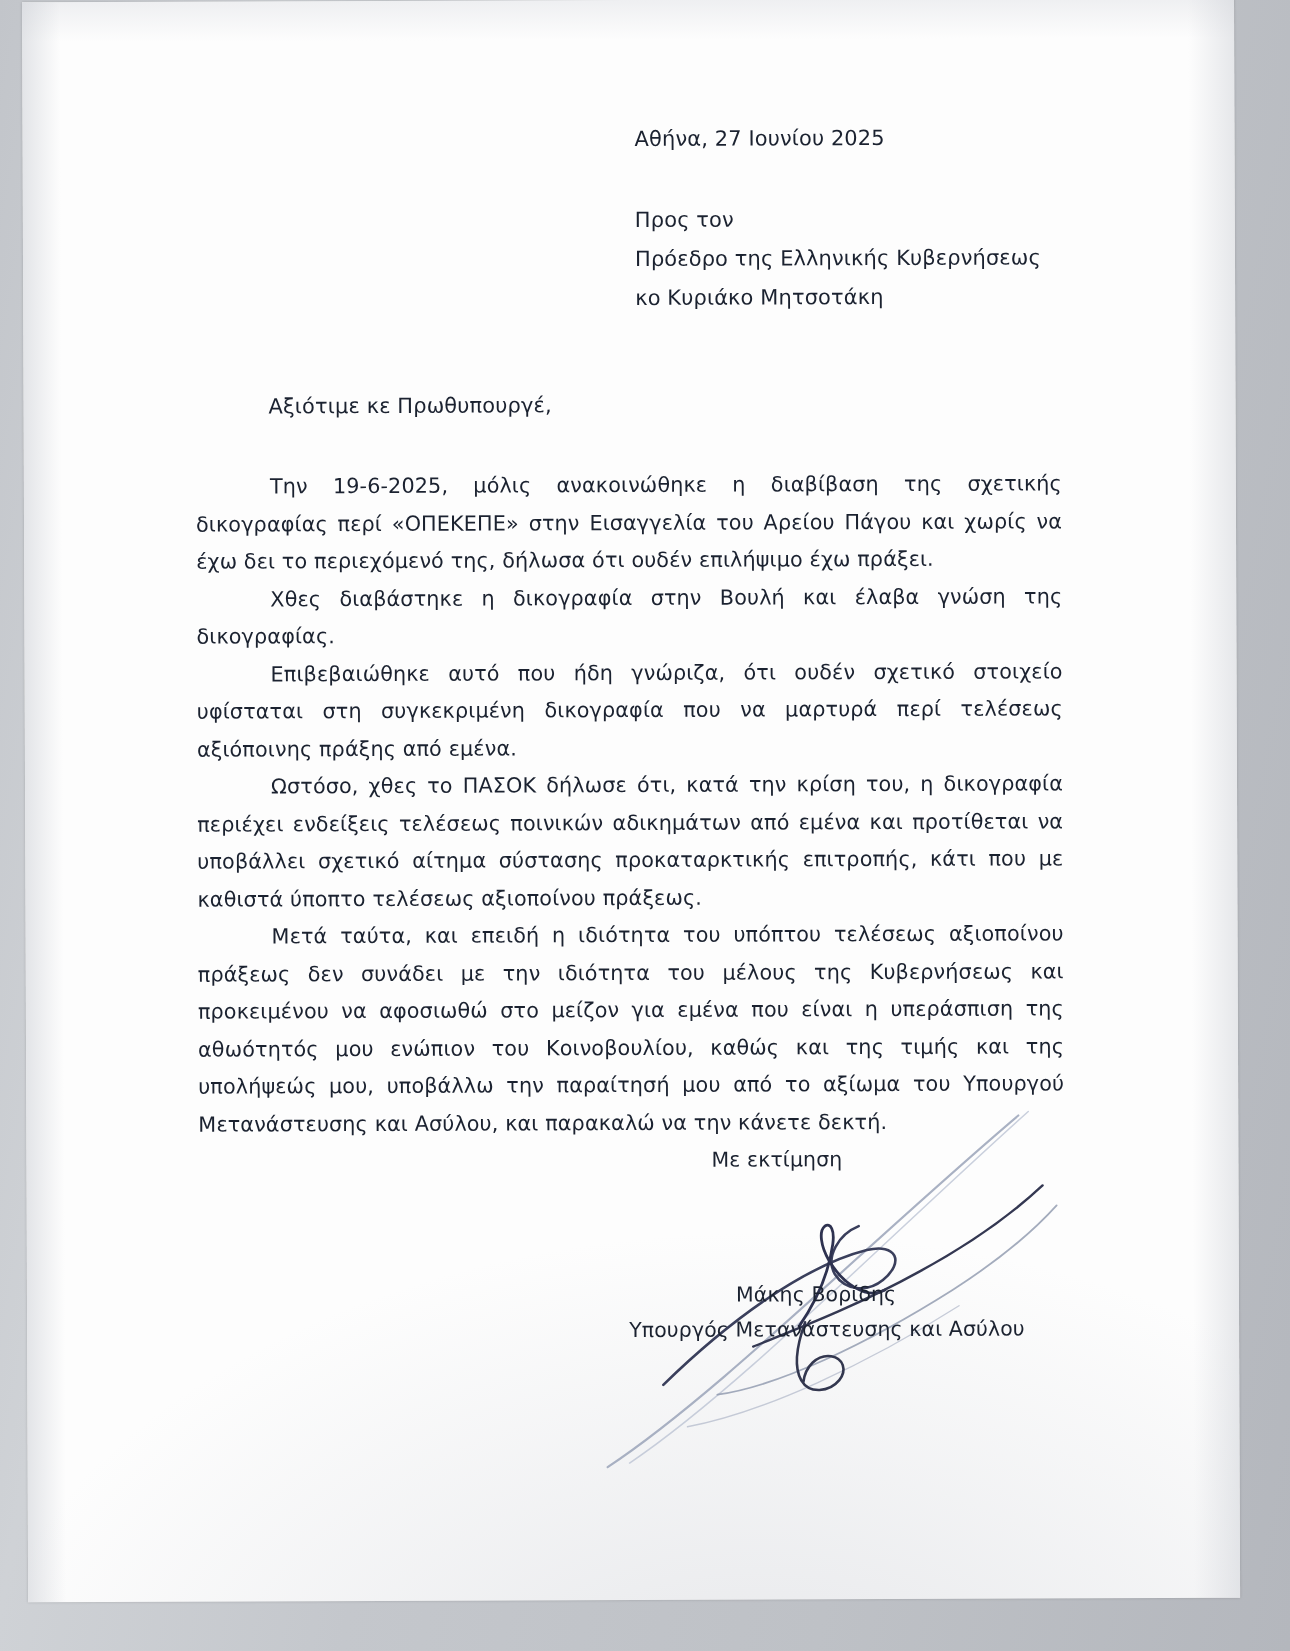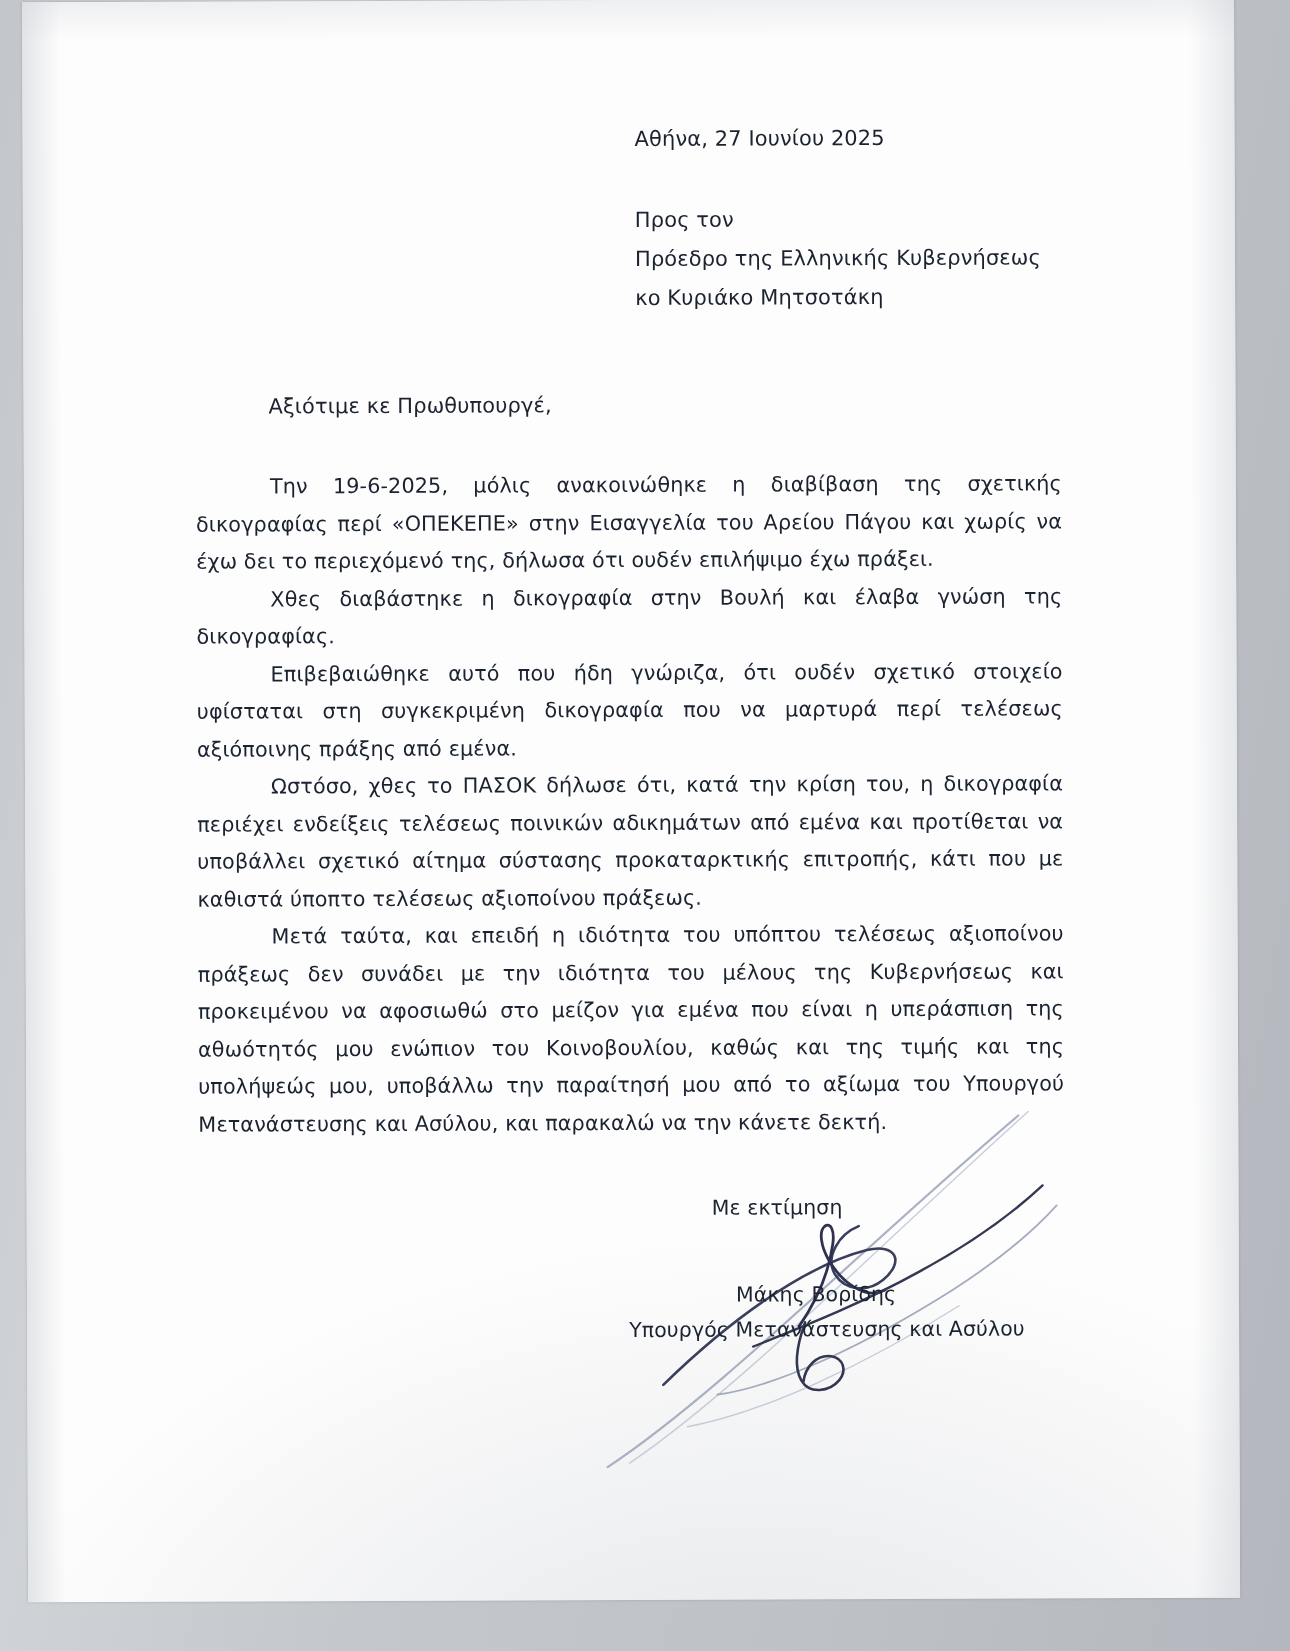--- a/index.html
+++ b/index.html
@@ -103,21 +103,21 @@
     font-size: 20.8px;
     line-height: 37.5px;
     color: #1b2230;
   }
   .body-block p:last-child { margin-bottom: 0; }
 
   
   .signoff-label {
     position: absolute;
     left: 685px;
-    top: 1196px;
+    top: 1148px;
     font-size: 20.5px;
     color: #1b2230;
   }
   .signer-name {
     position: absolute;
     left: 709px;
     top: 1283px;
     font-size: 20.5px;
     color: #1b2230;
     white-space: nowrap;

